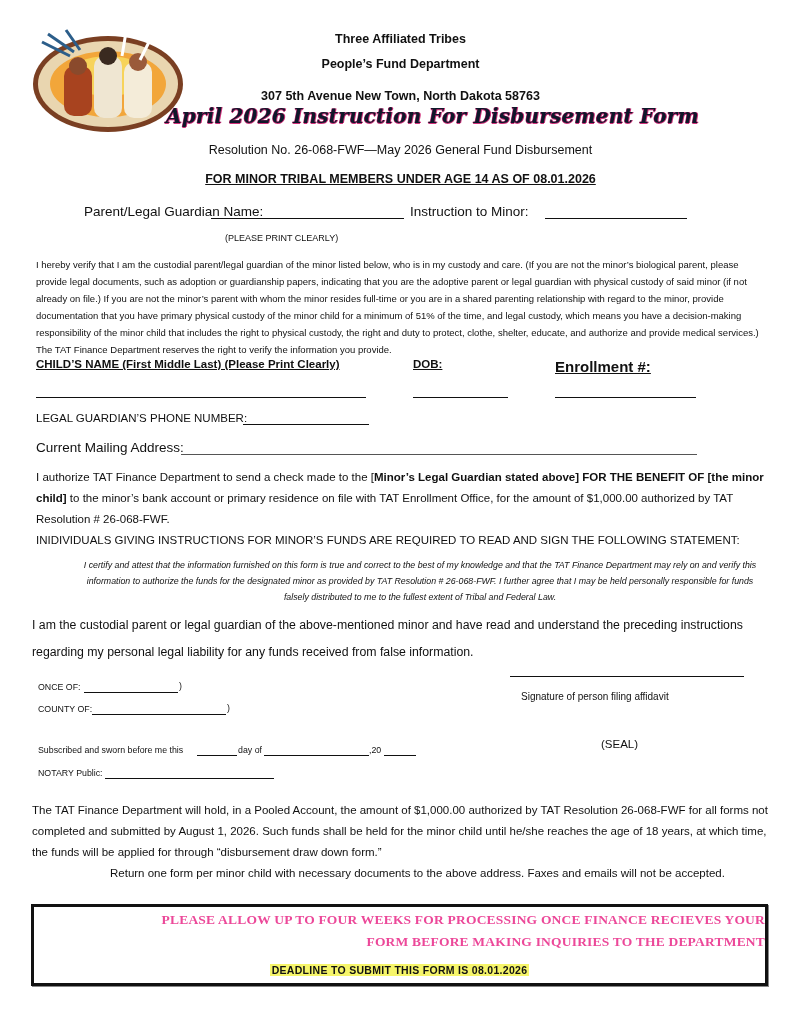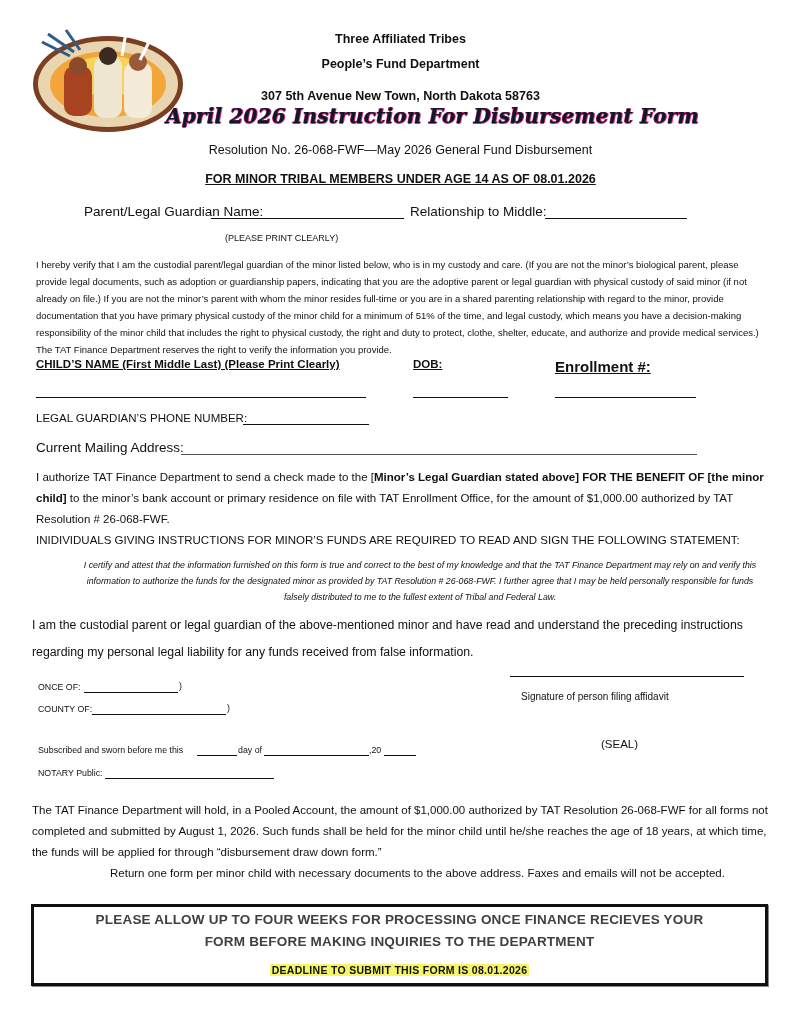--- a/index.html
+++ b/index.html
@@ -14,22 +14,22 @@
   .sub { left:0; width:801px; text-align:center; font-size:12.5px; }
   .underline-b { font-weight:bold; text-decoration:underline; }
   .lbl14 { font-size:13.5px; white-space:nowrap; }
   .small { font-size:9.5px; line-height:17px; }
   .para11 { font-size:11.5px; line-height:21px; }
   .italic9 { font-style:italic; font-size:8.8px; line-height:16px; text-align:center; }
   .line { border-bottom:1.2px solid #111; height:0; }
   .tiny { font-size:8.8px; white-space:nowrap; }
   .notice { left:31px; top:904px; width:737px; height:82px; border:3px solid #111;
             box-shadow: 1px 1px 0 #888; box-sizing:border-box; }
-  .notice-red { position:absolute; left:0; width:100%; text-align:center; font-family:Liberation Sans, sans-serif;
-                font-weight:900; color:#404040; font-size:13.5px; letter-spacing:0.2px; }
+  .notice-red { position:absolute; left:0; width:100%; text-align:right; font-family:Liberation Serif, serif;
+                font-weight:900; color:#ec4899; font-size:13.5px; letter-spacing:0.2px; }
   .deadline { position:absolute; top:57px; left:0; width:100%; text-align:center; font-size:10.5px; font-weight:bold; letter-spacing:0.3px; }
   .deadline span { background:#f6f56a; padding:0 2px; }
 </style>
 </head>
 <body>
 
 <div class="abs logo">
   <svg width="156" height="108" viewBox="0 0 156 108">
     <ellipse cx="78" cy="58" rx="75" ry="48" fill="#7a3f22"></ellipse>
     <ellipse cx="78" cy="58" rx="70" ry="43" fill="#e9d6b0"></ellipse>
@@ -48,21 +48,21 @@
 
 <div class="abs hdr" style="top:32px;">Three Affiliated Tribes</div>
 <div class="abs hdr" style="top:57px;">People’s Fund Department</div>
 <div class="abs hdr" style="top:89px;">307 5th Avenue New Town, North Dakota 58763</div>
 <div class="abs title">April 2026 Instruction For Disbursement Form</div>
 <div class="abs sub" style="top:143px;">Resolution No. 26-068-FWF—May 2026 General Fund Disbursement</div>
 <div class="abs sub underline-b" style="top:172px;">FOR MINOR TRIBAL MEMBERS UNDER AGE 14 AS OF 08.01.2026</div>
 
 <div class="abs lbl14" style="left:36px; top:204px;margin-left:48px;">Parent/Legal Guardian Name:</div>
 <div class="abs line" style="left:211px; top:218px; width:193px;"></div>
-<div class="abs lbl14" style="left:410px; top:204px;">Relationship to Middle:</div>
+<div class="abs lbl14" style="left:410px; top:204px;">Instruction to Minor:</div>
 <div class="abs line" style="left:545px; top:218px; width:142px;"></div>
 <div class="abs" style="left:225px; top:233px; font-size:9px;">(PLEASE PRINT CLEARLY)</div>
 
 <div class="abs small" style="left:36px; top:256px; width:730px;">I hereby verify that I am the custodial parent/legal guardian of the minor listed below, who is in my custody and care.  (If you are not the minor’s biological parent, please provide legal documents, such as adoption or guardianship papers, indicating that you are the adoptive parent or legal guardian with physical custody of said minor (if not already on file.)  If you are not the minor’s parent with whom the minor resides full-time or you are in a shared parenting relationship with regard to the minor, provide documentation that you have primary physical custody of the minor child for a minimum of 51% of the time, and legal custody, which means you have a decision-making responsibility of the minor child that includes the right to physical custody, the right and duty to protect, clothe, shelter, educate, and authorize and provide medical services.)  The TAT Finance Department reserves the right to verify the information you provide.</div>
 
 <div class="abs underline-b" style="left:36px; top:358px; font-size:11.5px;">CHILD’S NAME (First  Middle  Last)  (Please Print Clearly)</div>
 <div class="abs underline-b" style="left:413px; top:358px; font-size:11.5px;">DOB:</div>
 <div class="abs underline-b" style="left:555px; top:358px; font-size:15px;">Enrollment #:</div>
 <div class="abs line" style="left:36px; top:397px; width:330px;"></div>
 <div class="abs line" style="left:413px; top:397px; width:95px;"></div>

